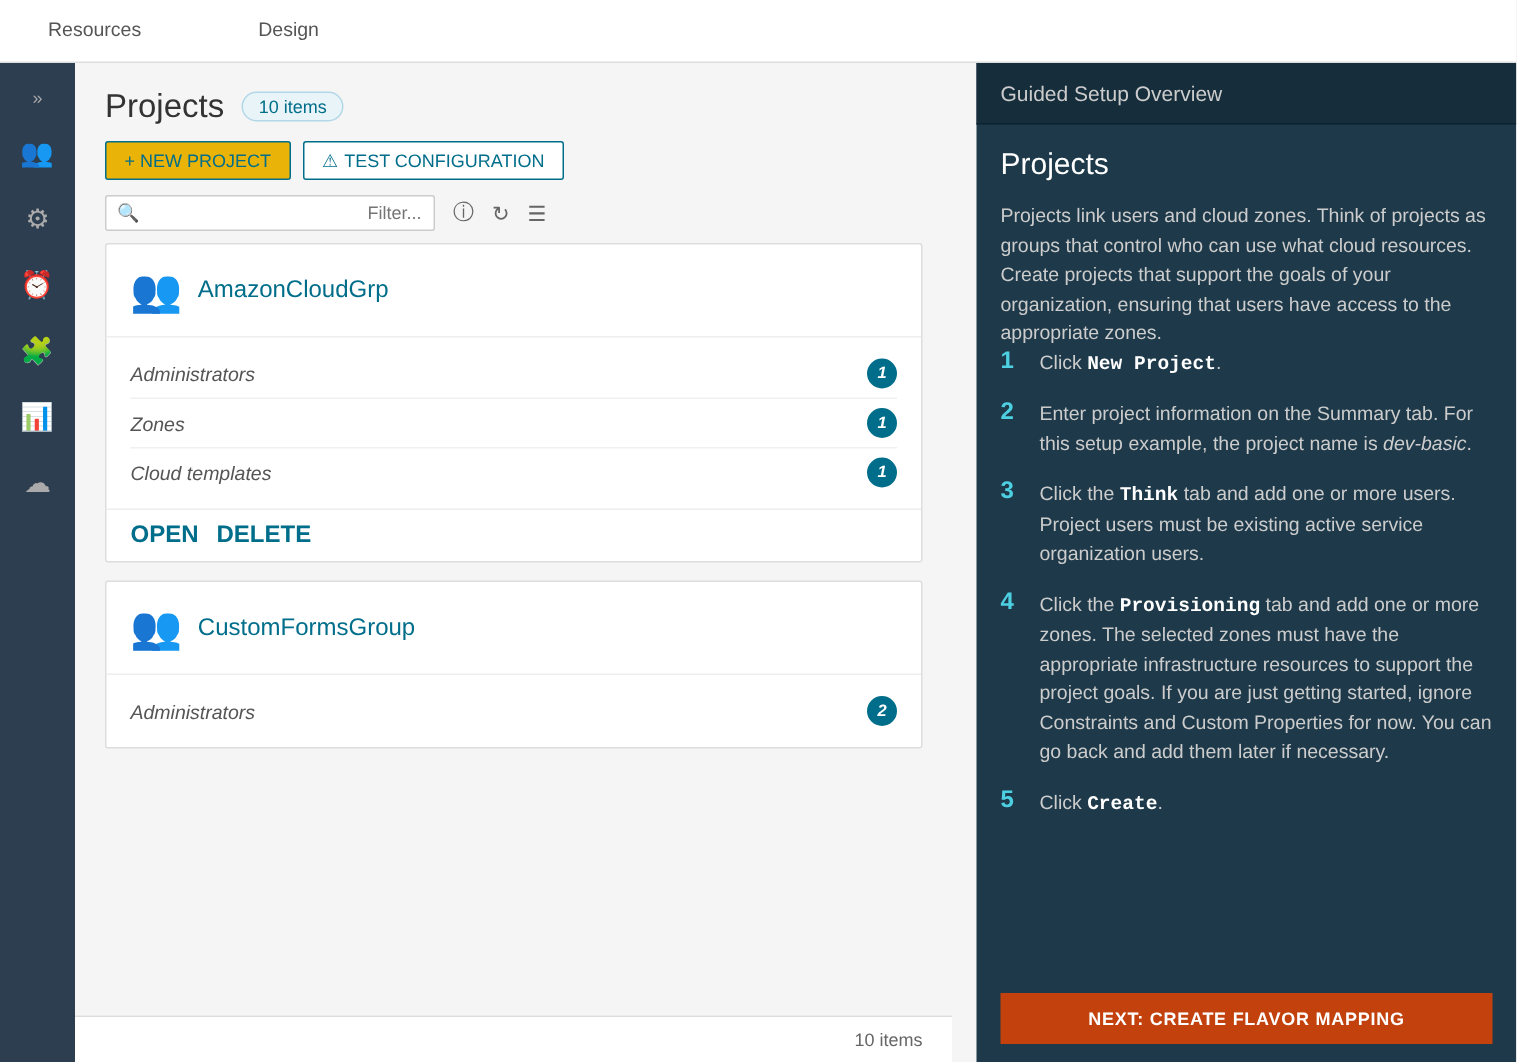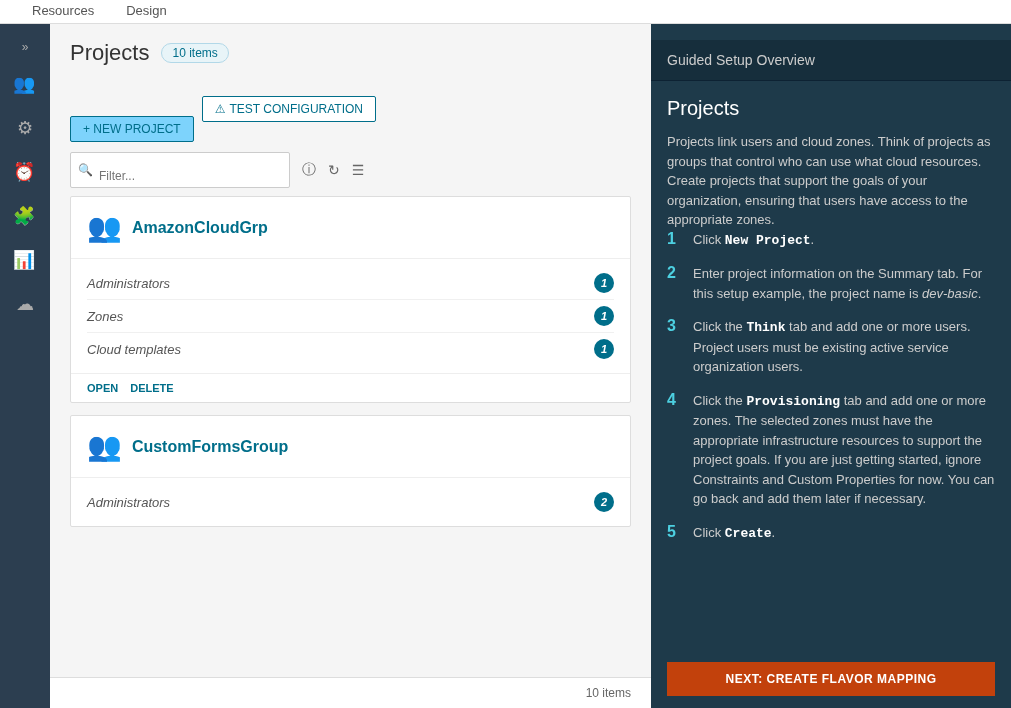--- a/index.html
+++ b/index.html
@@ -10,85 +10,85 @@
     
     .main-layout { display: flex; flex: 1; overflow: hidden; }
 
     
     .sidebar { width: 50px; background: #2c3e50; display: flex; flex-direction: column; align-items: center; padding-top: 8px; flex-shrink: 0; }
     .sidebar-chevron { color: #aaa; font-size: 12px; padding: 8px; cursor: pointer; width: 100%; text-align: center; }
     .sidebar-icon { width: 40px; height: 40px; display: flex; align-items: center; justify-content: center; color: #aaa; cursor: pointer; font-size: 18px; margin: 2px 0; border-radius: 4px; }
     .sidebar-icon.active { color: #4dd0e1; }
 
     
-    .content-area { flex: 1; display: flex; overflow: hidden; }
+    .content-area { flex: 1; display: flex; overflow: hidden; gap: 16px; }
 
     
     .projects-panel { flex: 1; background: #f5f5f5; display: flex; flex-direction: column; overflow: hidden; padding: 0; }
     .projects-header { padding: 16px 20px 8px 20px; }
     .projects-title-row { display: flex; align-items: center; gap: 12px; margin-bottom: 10px; }
     .projects-title { font-size: 22px; font-weight: 300; color: #333; }
     .items-badge { background: #e8f4f8; color: #006e8a; border: 1px solid #b2d8e8; border-radius: 12px; padding: 2px 10px; font-size: 12px; }
     .toolbar { display: flex; align-items: center; gap: 8px; margin-bottom: 10px; }
-    .btn-new-project { background: #7dd3fc; border: 1px solid #006e8a; color: #006e8a; padding: 5px 12px; cursor: pointer; font-size: 12px; display: flex; align-items: center; gap: 4px; border-radius: 2px; margin-top: 40px; }
+    .btn-new-project { background: #eab308; border: 1px solid #006e8a; color: #006e8a; padding: 5px 12px; cursor: pointer; font-size: 12px; display: flex; align-items: center; gap: 4px; border-radius: 2px; }
     .btn-test-config { background: white; border: 1px solid #006e8a; color: #006e8a; padding: 5px 12px; cursor: pointer; font-size: 12px; display: flex; align-items: center; gap: 4px; border-radius: 2px; }
     .filter-row { display: flex; align-items: center; gap: 8px; margin-bottom: 0; }
     .filter-input-wrap { position: relative; flex: 1; max-width: 220px; }
-    .filter-input { width: 100%; border: 1px solid #ccc; padding: 16px 8px 4px 28px; font-size: 12px; border-radius: 2px; outline: none; }
+    .filter-input { width: 100%; border: 1px solid #ccc; padding: 4px 8px 4px 28px; font-size: 12px; border-radius: 2px; outline: none; text-align: right; }
     .search-icon-small { position: absolute; left: 8px; top: 50%; transform: translateY(-50%); color: #999; font-size: 12px; }
     .filter-actions { display: flex; align-items: center; gap: 4px; color: #666; font-size: 14px; }
     .filter-action-btn { cursor: pointer; color: #666; padding: 2px 4px; }
 
     
     .projects-list { flex: 1; overflow-y: auto; padding: 0 20px 10px 20px; }
     .project-card { background: white; border: 1px solid #ddd; border-radius: 2px; margin-bottom: 12px; overflow: hidden; }
     .project-card-header { padding: 14px 16px; display: flex; align-items: center; gap: 10px; border-bottom: 1px solid #eee; }
     .project-icon { color: #006e8a; font-size: 28px; }
-    .project-name { color: #006e8a; font-size: 16px; font-weight: 700; cursor: pointer; }
+    .project-name { color: #006e8a; font-size: 16px; font-weight: 400; cursor: pointer; }
     .project-stats { padding: 8px 16px; font-style: italic; }
     .stat-row { display: flex; align-items: center; justify-content: space-between; padding: 6px 0; border-bottom: 1px solid #f0f0f0; }
     .stat-row:last-child { border-bottom: none; }
     .stat-label { color: #555; font-size: 13px; }
     .stat-badge { background: #006e8a; color: white; border-radius: 50%; width: 20px; height: 20px; display: flex; align-items: center; justify-content: center; font-size: 11px; font-weight: bold; }
     .project-card-footer { padding: 8px 16px; border-top: 1px solid #eee; display: flex; gap: 12px; }
-    .card-link { color: #006e8a; font-size: 11px; font-weight: bold; cursor: pointer; text-transform: uppercase; }
+    .card-link { color: #006e8a; font-size: 16px; font-weight: bold; cursor: pointer; text-transform: uppercase; }
 
     
     .projects-list::-webkit-scrollbar { width: 8px; }
     .projects-list::-webkit-scrollbar-track { background: #f1f1f1; }
     .projects-list::-webkit-scrollbar-thumb { background: #ccc; border-radius: 4px; }
 
     
     .list-footer { padding: 8px 20px; text-align: right; color: #666; font-size: 12px; border-top: 1px solid #ddd; background: white; }
 
     
     .scroll-container { position: relative; flex: 1; display: flex; flex-direction: column; overflow: hidden; }
 
     
     .guided-panel { width: 360px; background: #1e3a4a; color: #ddd; display: flex; flex-direction: column; flex-shrink: 0; }
-    .guided-header { background: #162e3c; padding: 12px 16px; font-size: 14px; color: #ccc; font-weight: 400; border-bottom: 1px solid #0d2233; margin-top: 16px; }
+    .guided-header { background: #162e3c; padding: 12px 16px; font-size: 14px; color: #ccc; font-weight: 400; border-bottom: 1px solid #0d2233; }
     .guided-content { flex: 1; overflow-y: auto; padding: 16px; }
     .guided-title { font-size: 20px; font-weight: 300; color: #fff; margin-bottom: 12px; }
     .guided-intro { font-size: 13px; line-height: 1.5; color: #ccc; }
     .guided-step { display: flex; gap: 10px; margin-bottom: 14px; align-items: flex-start; }
     .step-num { color: #4dd0e1; font-size: 16px; font-weight: bold; min-width: 16px; }
     .step-text { font-size: 13px; color: #ccc; line-height: 1.5; }
     .step-text strong { color: #fff; font-family: Liberation Mono, monospace; }
     .step-text em { font-style: italic; }
     .guided-footer { padding: 12px 16px; }
     .btn-next { background: #c2410c; color: white; border: none; padding: 10px 16px; font-size: 12px; font-weight: bold; text-transform: uppercase; cursor: pointer; width: 100%; letter-spacing: 0.5px; }
 
     .guided-content::-webkit-scrollbar { width: 6px; }
     .guided-content::-webkit-scrollbar-track { background: #162e3c; }
     .guided-content::-webkit-scrollbar-thumb { background: #2c5a70; border-radius: 3px; }
   </style>
 </head>
 <body>
 
-<nav style="display:flex; align-items:center; background:#fff; border-bottom:1px solid #ddd; padding:0 16px; height:24px; flex-shrink:0;">
+<nav style="display:flex; background:#fff; border-bottom:1px solid #ddd; padding:0 16px; height:42px; flex-shrink:0;gap:46px;">
   <div class="top-nav-item">Resources</div>
   <div class="top-nav-item">Design</div>
 </nav>
 
 <div class="main-layout">
 
   <div class="sidebar">
     <div class="sidebar-chevron">»</div>
     <div class="sidebar-icon active">👥</div>
     <div class="sidebar-icon">⚙</div>

